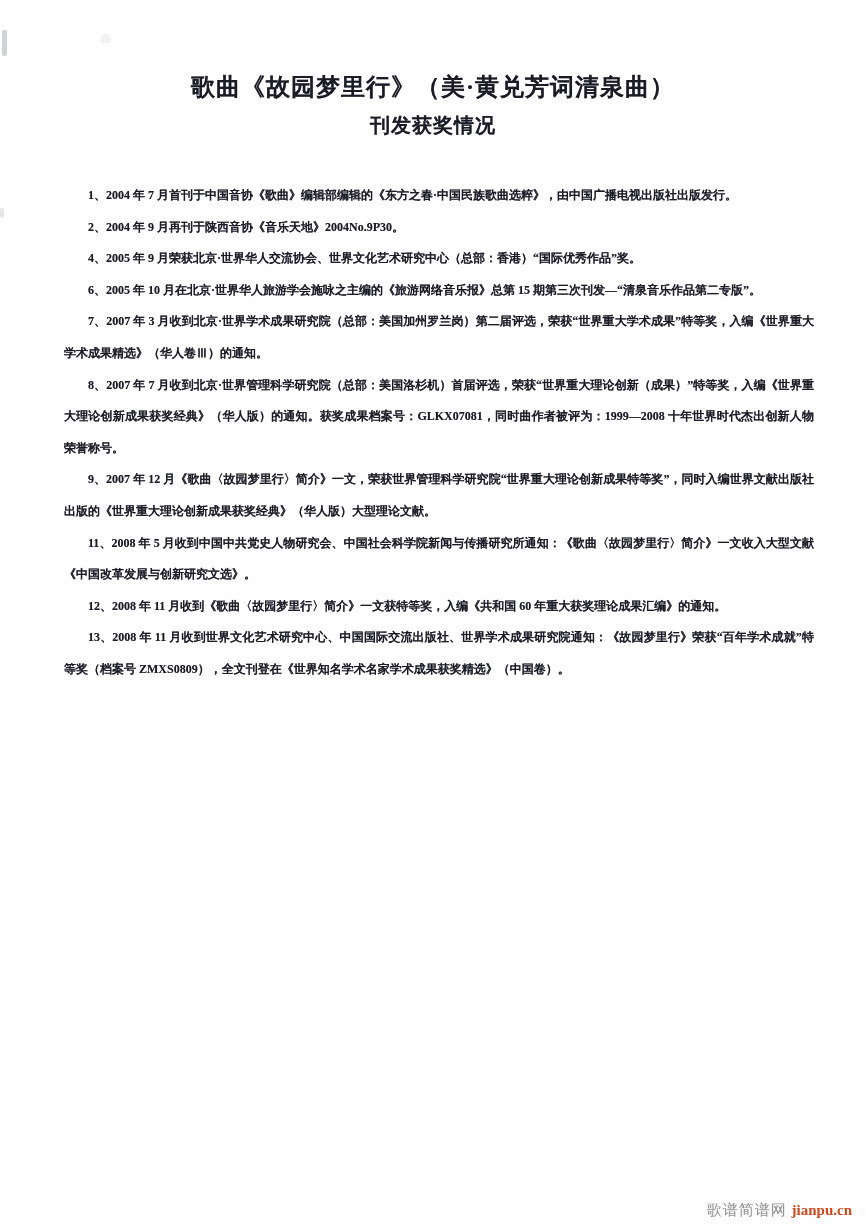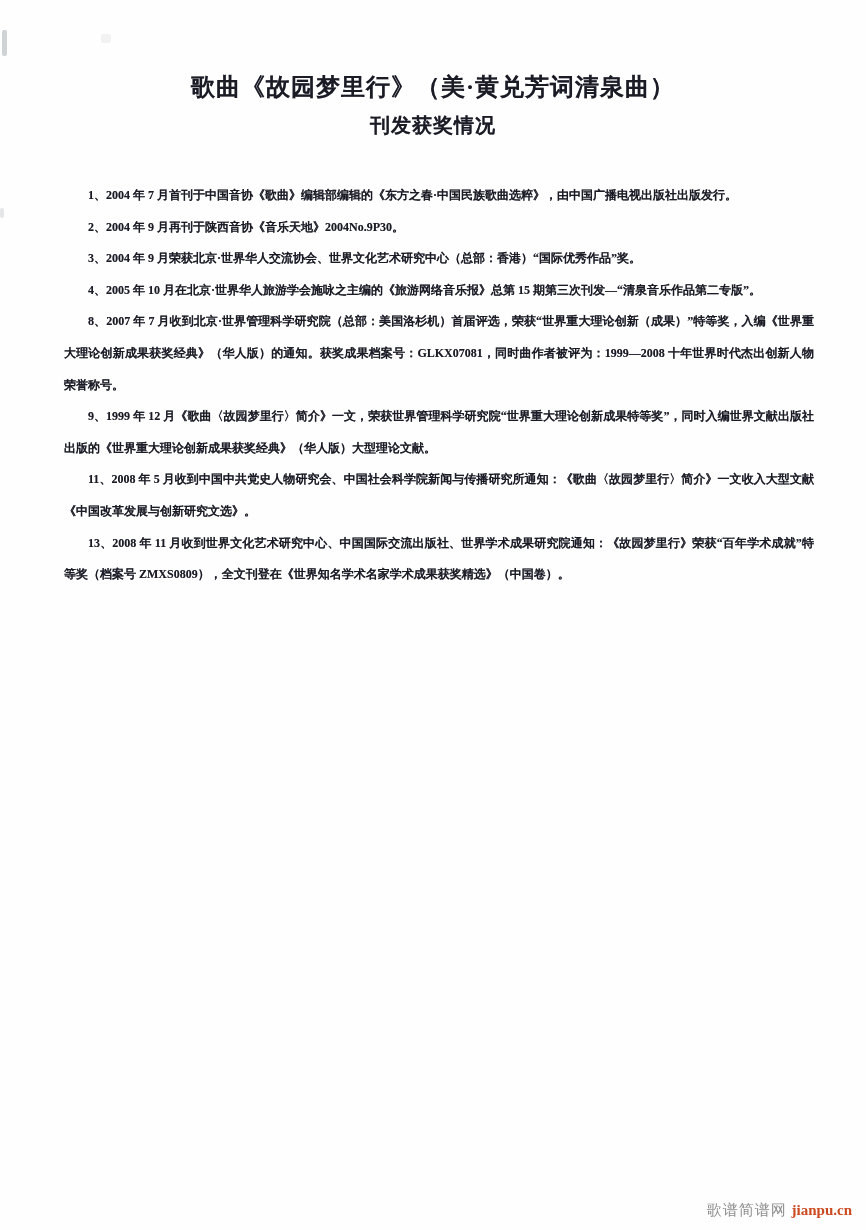--- a/index.html
+++ b/index.html
@@ -76,25 +76,27 @@
   <div class="scan-artifact artifact-3"></div>
 
   <div class="title-block">
     <div class="title-line1">歌曲《故园梦里行》（美·黄兑芳词清泉曲）</div>
     <div class="title-line2">刊发获奖情况</div>
   </div>
 
   <div class="content">
     <p>1、2004 年 7 月首刊于中国音协《歌曲》编辑部编辑的《东方之春·中国民族歌曲选粹》，由中国广播电视出版社出版发行。</p>
     <p>2、2004 年 9 月再刊于陕西音协《音乐天地》2004No.9P30。</p>
-    <p>3、2004 年 9 月荣获北京·世界华人交流协会、世界文化艺术研究中心（总部：香港）“国际优秀作品”奖。</p>
-    <p>4、2005 年 10 月在北京·世界华人旅游学会施咏之主编的《旅游网络音乐报》总第 15 期第三次刊发—“清泉音乐作品第二专版”。</p>
+    <p>4、2005 年 9 月荣获北京·世界华人交流协会、世界文化艺术研究中心（总部：香港）“国际优秀作品”奖。</p>
+    <p>6、2005 年 10 月在北京·世界华人旅游学会施咏之主编的《旅游网络音乐报》总第 15 期第三次刊发—“清泉音乐作品第二专版”。</p>
+    <p>7、2007 年 3 月收到北京·世界学术成果研究院（总部：美国加州罗兰岗）第二届评选，荣获“世界重大学术成果”特等奖，入编《世界重大学术成果精选》（华人卷Ⅲ）的通知。</p>
     <p>8、2007 年 7 月收到北京·世界管理科学研究院（总部：美国洛杉机）首届评选，荣获“世界重大理论创新（成果）”特等奖，入编《世界重大理论创新成果获奖经典》（华人版）的通知。获奖成果档案号：GLKX07081，同时曲作者被评为：1999—2008 十年世界时代杰出创新人物荣誉称号。</p>
-    <p>9、1999 年 12 月《歌曲〈故园梦里行〉简介》一文，荣获世界管理科学研究院“世界重大理论创新成果特等奖”，同时入编世界文献出版社出版的《世界重大理论创新成果获奖经典》（华人版）大型理论文献。</p>
+    <p>9、2007 年 12 月《歌曲〈故园梦里行〉简介》一文，荣获世界管理科学研究院“世界重大理论创新成果特等奖”，同时入编世界文献出版社出版的《世界重大理论创新成果获奖经典》（华人版）大型理论文献。</p>
     <p>11、2008 年 5 月收到中国中共党史人物研究会、中国社会科学院新闻与传播研究所通知：《歌曲〈故园梦里行〉简介》一文收入大型文献《中国改革发展与创新研究文选》。</p>
+    <p>12、2008 年 11 月收到《歌曲〈故园梦里行〉简介》一文获特等奖，入编《共和国 60 年重大获奖理论成果汇编》的通知。</p>
     <p>13、2008 年 11 月收到世界文化艺术研究中心、中国国际交流出版社、世界学术成果研究院通知：《故园梦里行》荣获“百年学术成就”特等奖（档案号 ZMXS0809），全文刊登在《世界知名学术名家学术成果获奖精选》（中国卷）。</p>
   </div>
 
   <div class="watermark">
     <span class="site-name">歌谱简谱网</span>
     <span class="site-domain">jianpu.cn</span>
   </div>
 
 </div>
 

